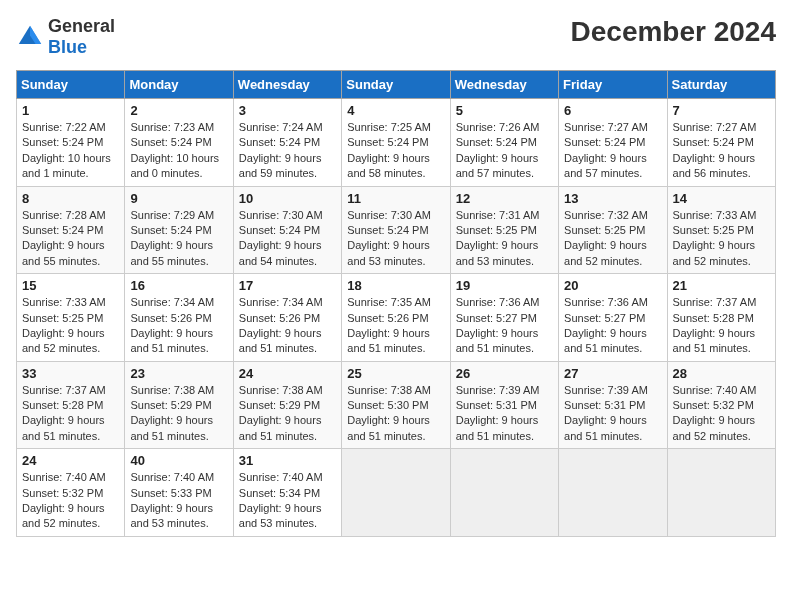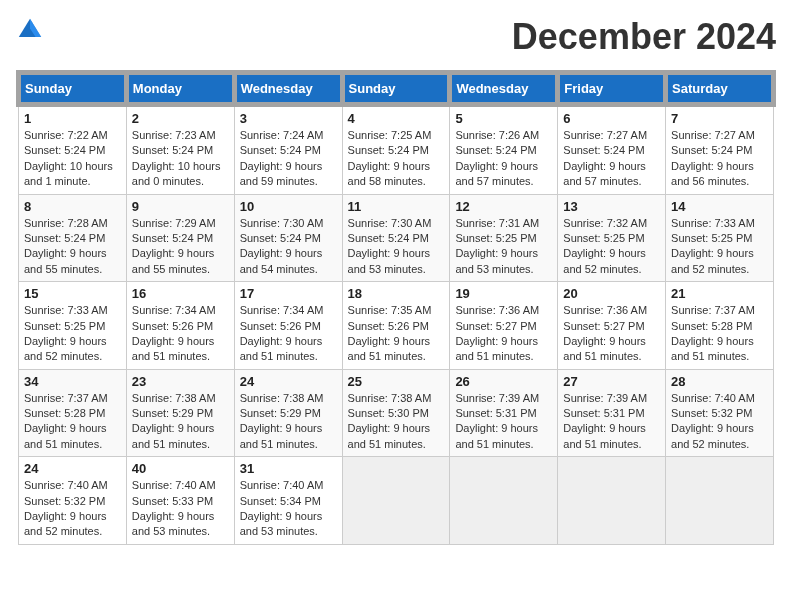--- a/index.html
+++ b/index.html
@@ -21,35 +21,35 @@
       align-items: center;
       gap: 4px;
     }
     .logo-text-general { font-size: 18px; font-weight: bold; color: #333; }
     .logo-text-blue { font-size: 18px; font-weight: bold; color: #1a6fc4; }
     .logo-icon {
       width: 28px;
       height: 28px;
     }
     .title-area { text-align: right; }
-    .month-title { font-size: 36px; font-weight: bold; color: #333; }
+    .month-title { font-size: 28px; font-weight: bold; color: #333; }
     .location-title { font-size: 16px; color: #555; }
     table {
       width: 100%;
       border-collapse: collapse;
       font-size: 11px;
     }
     th {
       background-color: #1a6fc4;
       color: #fff;
       padding: 6px 4px;
       text-align: left;
       font-size: 13px;
       font-weight: bold;
-      border: 5px solid #a3a3a3;
+      border: 1px solid #a3a3a3;
     }
     td {
       border: 1px solid #ccc;
       vertical-align: top;
       padding: 4px 5px;
       height: 80px;
       width: 108px;
     }
     td.empty {
       background: #f5f5f5;
@@ -72,20 +72,24 @@
   </style>
 </head>
 <body>
 
 <div class="header-area">
   <div class="logo">
     <svg class="logo-icon" viewBox="0 0 40 40">
       <polygon points="20,4 36,30 4,30" fill="#1a6fc4"></polygon>
       <polygon points="20,4 36,30 28,30 20,18" fill="#3399ff" opacity="0.7"></polygon>
     </svg>
+    <div>
+      <span class="logo-text-general">General</span><br>
+      <span class="logo-text-blue">Blue</span>
+    </div>
   </div>
   <div class="title-area">
     <div class="month-title">December 2024</div>
   </div>
 </div>
 
 <table>
   <thead>
     <tr>
       <th>Sunday</th>
@@ -183,21 +187,21 @@
         <span class="day-num">20</span>
         <span class="day-info">Sunrise: 7:36 AM<br>Sunset: 5:27 PM<br>Daylight: 9 hours and 51 minutes.</span>
       </td>
         <td>
         <span class="day-num">21</span>
         <span class="day-info">Sunrise: 7:37 AM<br>Sunset: 5:28 PM<br>Daylight: 9 hours and 51 minutes.</span>
       </td>
       </tr>
       <tr>
         <td>
-        <span class="day-num">34</span>
+        <span class="day-num">33</span>
         <span class="day-info">Sunrise: 7:37 AM<br>Sunset: 5:28 PM<br>Daylight: 9 hours and 51 minutes.</span>
       </td>
         <td>
         <span class="day-num">23</span>
         <span class="day-info">Sunrise: 7:38 AM<br>Sunset: 5:29 PM<br>Daylight: 9 hours and 51 minutes.</span>
       </td>
         <td>
         <span class="day-num">24</span>
         <span class="day-info">Sunrise: 7:38 AM<br>Sunset: 5:29 PM<br>Daylight: 9 hours and 51 minutes.</span>
       </td>

